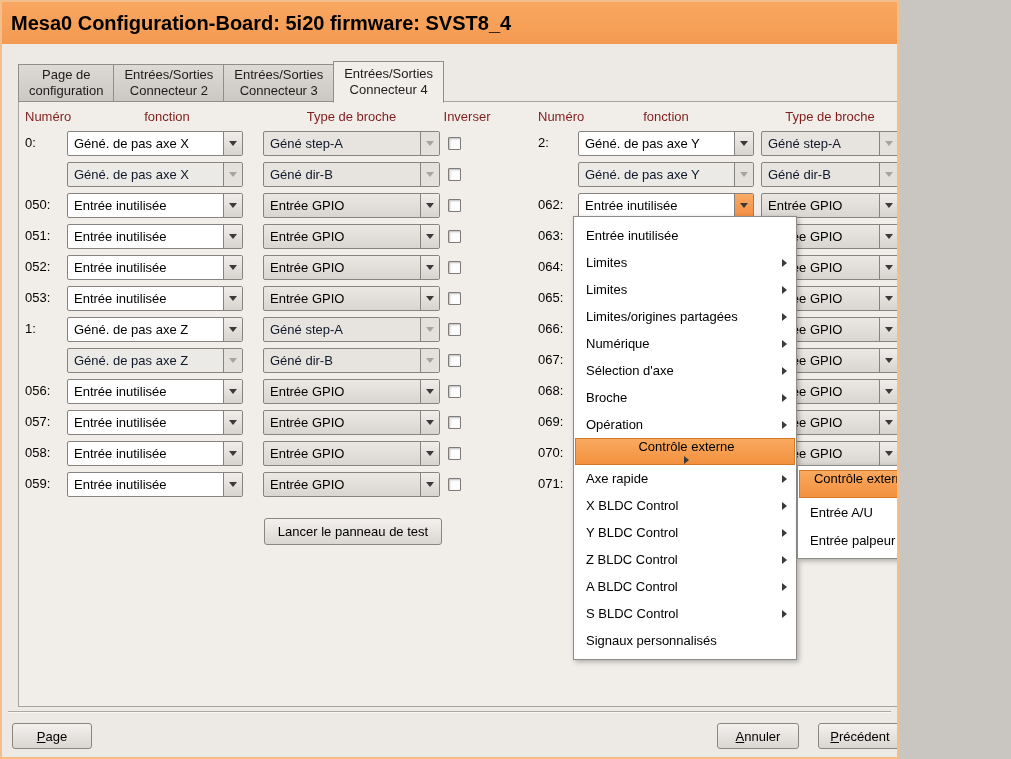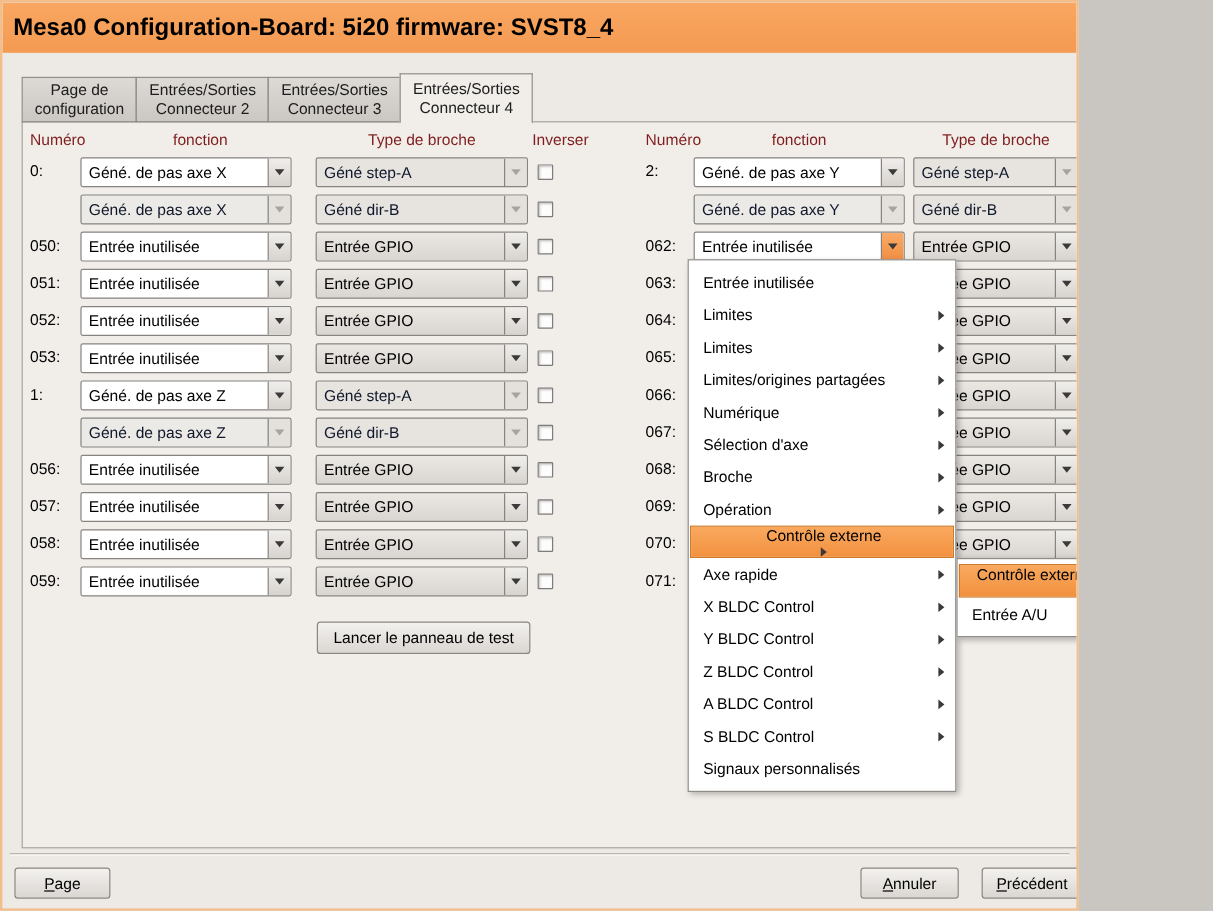--- a/index.html
+++ b/index.html
@@ -650,20 +650,23 @@
   <div class="submenu">
 
       <div class="menu-item highlight">
         <span class="lab">Contrôle externe</span>
       </div>
 
       <div class="menu-item">
         <span class="lab">Entrée A/U</span>
       </div>
 
+      <div class="menu-item">
+        <span class="lab">Entrée palpeur</span>
+      </div>
     </div>
 
   <div class="sep"></div>
 
   <button class="btn fbtn btn-help">
       <span class="lab">Page</span>
     </button>
   <button class="btn fbtn btn-cancel">
       <span class="lab">Annuler</span>
     </button>

